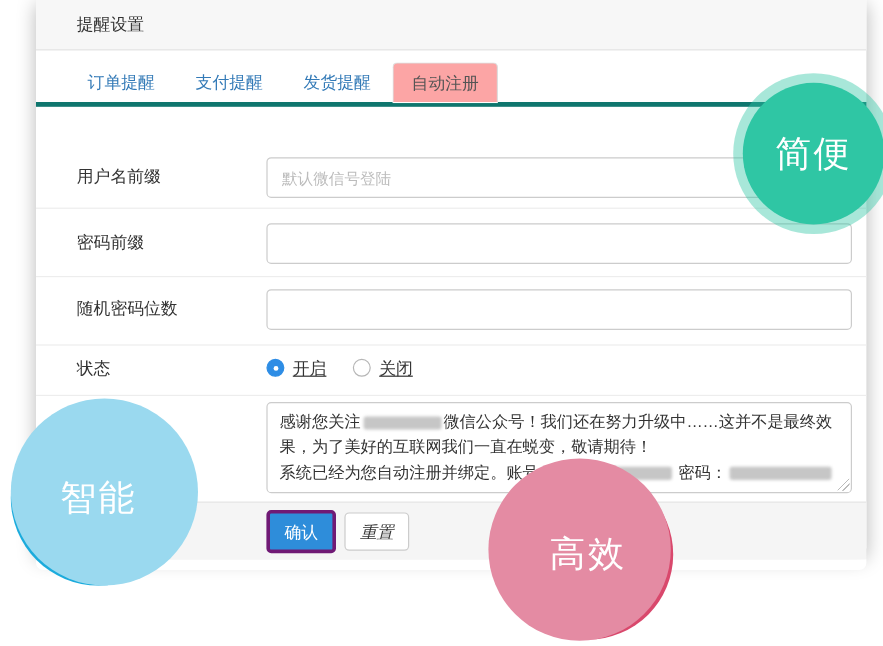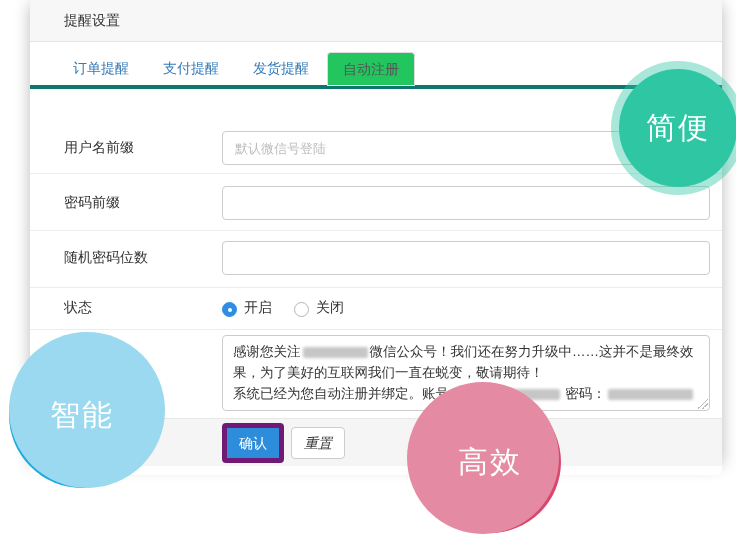--- a/index.html
+++ b/index.html
@@ -15,21 +15,21 @@
   .card-header { height:42px; background:#f7f7f7; border-bottom:1px solid #e4e4e4;
                  display:flex; align-items:center; padding-left:34px;
                  font-size:14px; color:#333; }
 
   
   .tabs { display:flex; align-items:flex-end; padding:14px 12px 0 27px;
           border-bottom:4px solid #0f766e; height:47px; }
   .tab { font-size:14px; color:#337ab7; padding:8px 15px; margin-right:2px;
          cursor:pointer; border:1px solid transparent; border-radius:4px 4px 0 0;
          line-height:16px; }
-  .tab.active { color:#555; background:#22c55e; border-color:#ddd;
+  .tab.active { color:#555; background:#fca5a5; border-color:#ddd;
                 border-bottom-color:#fff; margin-bottom:-1px; cursor:default; }
 
   
   .row { display:flex; align-items:center; padding:0 12px 0 34px;
          border-bottom:1px solid #ededed; }
   .row-label { width:158px; font-size:14px; color:#333; flex:none; }
   .row-control { flex:1; }
   .r1 { padding-top:42px; padding-bottom:8px; }
   .r2 { padding-top:12px; padding-bottom:10px; }
   .r3 { padding-top:10px; padding-bottom:12px; }
@@ -37,21 +37,21 @@
   .r5 { padding-top:5px; padding-bottom:7px; border-bottom:none; align-items:flex-start; }
   .r5 .row-label { padding-top:10px; }
 
   .text-input { width:100%; height:34px; border:1px solid #ccc; border-radius:4px;
                 padding:6px 12px; font-size:13px; color:#0f172a; outline:none;
                 font-family:inherit; }
   .text-input::placeholder { color:#bcbcbc; opacity:1; }
 
   
   .radio-group { display:flex; align-items:center; gap:22px; font-size:14px; color:#333; }
-  .radio-opt { display:flex; align-items:flex-end; gap:7px; cursor:pointer; }
+  .radio-opt { display:flex; align-items:flex-start; gap:7px; cursor:pointer;text-decoration:underline; }
   .radio-dot { width:15px; height:15px; border-radius:50%; border:1px solid #b6b6b6;
                background:#fff; position:relative; flex:none; }
   .radio-dot.checked { border-color:#2e8de5; background:#2e8de5; }
   .radio-dot.checked::after { content:""; position:absolute; left:4.5px; top:4.5px;
                width:4px; height:4px; border-radius:50%; background:#fff; }
 
   
   .textarea { position:relative; width:100%; height:76px; border:1px solid #ccc;
               border-radius:4px; padding:5px 10px; font-size:13.5px; color:#333;
               line-height:21px; overflow:hidden; cursor:text; background:#fff; }
@@ -60,21 +60,21 @@
               margin:0 2px; }
   .resize-grip { position:absolute; right:1px; bottom:1px; width:10px; height:10px;
       background:linear-gradient(135deg, transparent 45%, #bbb 45%, #bbb 52%,
                  transparent 52%, transparent 68%, #bbb 68%, #bbb 75%, transparent 75%); }
 
   
   .card-footer { height:48px; background:#f5f5f5; border-top:1px solid #e7e7e7;
                  display:flex; align-items:center; padding-left:192px; gap:7px; }
   .btn { font-size:14px; border-radius:4px; padding:6px 12px; cursor:pointer;
          font-family:inherit; line-height:18px; }
-  .btn-primary { background:#2e8dda; border:5px solid #701a75; color:#fff; }
+  .btn-primary { background:#2e8dda; border:3px solid #701a75; color:#fff; }
   .btn-default { background:#fff; border:1px solid #ccc; color:#333;font-style:italic; }
   .footer-pad { height:9px; background:#fff; border-radius:0 0 6px 6px; }
 
   
   .bubble { position:absolute; border-radius:50%; display:flex; align-items:center;
             justify-content:center; color:#fff; z-index:20; }
   .bubble .halo { content:""; position:absolute; border-radius:50%; z-index:-1; }
   .bubble span { font-size:30px; letter-spacing:2px; }
 
   .bubble-teal { left:619px; top:69px; width:118px; height:118px; background:#2fc6a4; }

